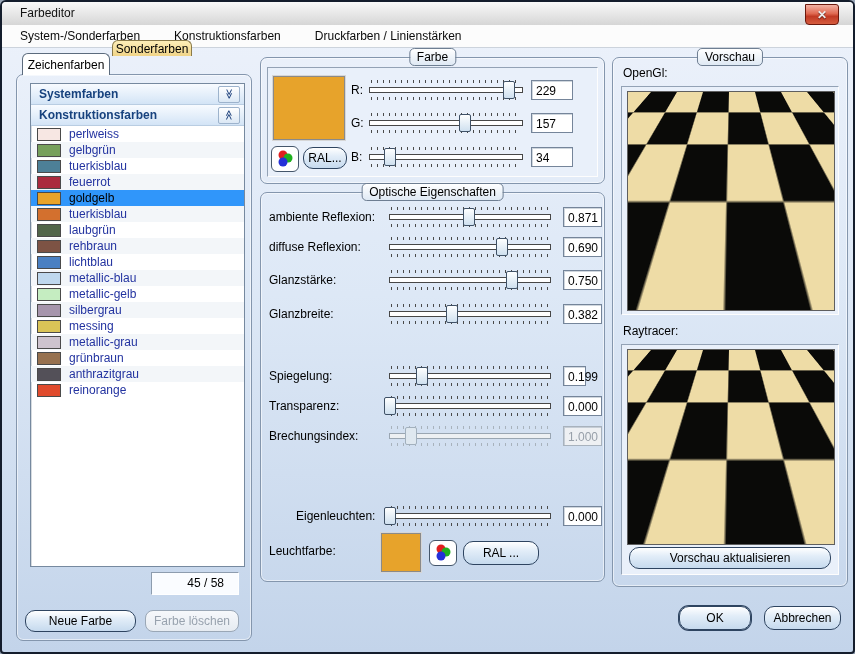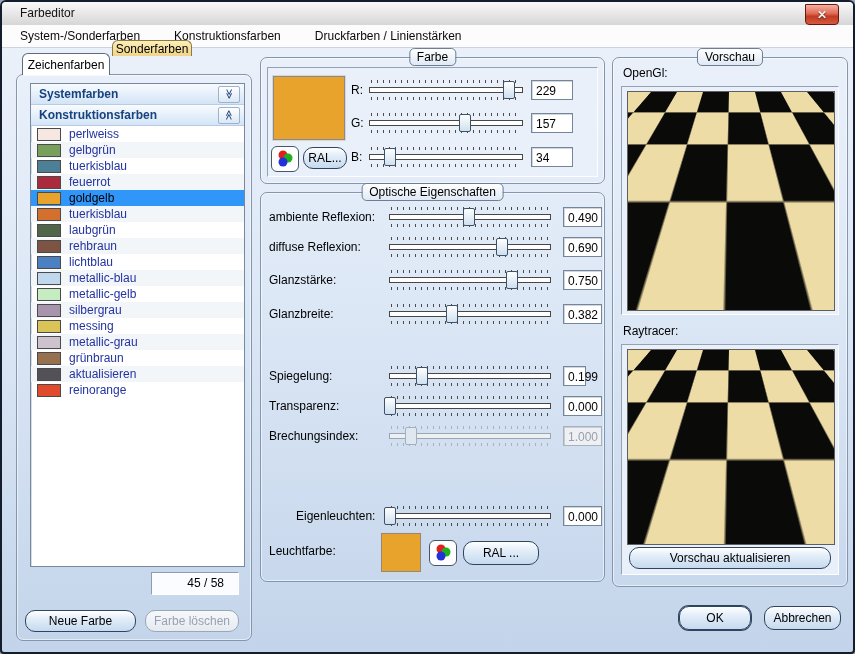--- a/index.html
+++ b/index.html
@@ -29,21 +29,21 @@
   .list-item{height:16px;display:flex;align-items:center;}
   .list-item:nth-child(even){background:#f3f6f9;}
   .list-item .swatch{width:22px;height:11px;margin-left:6px;border:1px solid #4a4a4a;flex:none;}
   .list-item .ilabel{margin-left:8px;color:#2333a0;white-space:nowrap;}
   .list-item.selected{background:#3096fa;}
   .list-item.selected .ilabel{color:#000;}
   
   .counter{position:absolute;background:#fafcff;border:1px solid;border-color:#8d9cae #ffffff #ffffff #8d9cae;text-align:right;padding-right:14px;box-sizing:border-box;}
   .btn{display:flex;align-items:center;justify-content:center;background:linear-gradient(#ffffff,#e2edf8 40%,#c6daee);border:1px solid #2e4460;border-radius:10px;color:#000;cursor:default;box-sizing:border-box;white-space:nowrap;}
   .btn.default{box-shadow:0 0 0 1px #2e4460;}
-  .btn.disabled{border-color:#9aa7b6;color:#98a2ae;background:linear-gradient(#f6f8fb,#e6ebf1);}
+  .btn.disabled{border-color:#9aa7b6;color:#98a2ae;background:linear-gradient(#f6f8fb,#e6ebf1);border-radius:8px;}
   .sq-btn{background:#fff;border:1px solid #44566b;border-radius:6px;display:flex;align-items:center;justify-content:center;}
   
   .sunken{position:absolute;background:#e9f0fa;border:1px solid;border-color:#93a2b5 #fdfdfd #fdfdfd #93a2b5;box-sizing:border-box;}
   
   .slider{position:absolute;height:22px;}
   .ticks{position:absolute;left:2px;right:2px;height:3px;background:repeating-linear-gradient(90deg,#4a4a4a 0 1px,transparent 1px 6px);}
   .ticks.t{top:1px;} .ticks.b{bottom:1px;}
   .track{position:absolute;left:0;right:0;top:8px;height:4px;background:#fff;border:1px solid #474747;}
   .thumb{position:absolute;top:2px;width:10px;height:16px;background:linear-gradient(#feffff,#cfe0ef);border:1px solid #3f5166;border-radius:2px;}
   .slider.disabled .ticks{background:repeating-linear-gradient(90deg,#a8b2bc 0 1px,transparent 1px 6px);}
@@ -157,21 +157,21 @@
       <div class="list-item">
           <span class="swatch" style="background: rgb(205, 195, 206);"></span>
           <span class="ilabel">metallic-grau</span>
         </div>
       <div class="list-item">
           <span class="swatch" style="background: rgb(151, 113, 79);"></span>
           <span class="ilabel">grünbraun</span>
         </div>
       <div class="list-item">
           <span class="swatch" style="background: rgb(83, 80, 88);"></span>
-          <span class="ilabel">aktualisieren</span>
+          <span class="ilabel">anthrazitgrau</span>
         </div>
       <div class="list-item">
           <span class="swatch" style="background: rgb(224, 75, 45);"></span>
           <span class="ilabel">reinorange</span>
         </div>
     </div>
     <div class="counter" style="left:134px;top:497px;width:88px;height:23px;line-height:21px;">45 / 58</div>
     <div class="btn" style="position:absolute;left:8px;top:535px;width:111px;height:22px;">Neue Farbe</div>
     <div class="btn disabled" style="position:absolute;left:128px;top:535px;width:94px;height:22px;">Farbe löschen</div>
   </div>
@@ -227,21 +227,21 @@
     <div class="chip">Optische Eigenschaften</div>
 
     <div style="position:absolute;left:8px;top:13px;width:330px;height:22px;">
       <span class="rowlabel" style="left:0;">ambiente Reflexion:</span>
       <div class="slider" style="left:120px;width:162px;">
         <div class="ticks t"></div>
           <div class="track"></div>
           <div class="ticks b"></div>
         <div class="thumb" style="left: calc(49% - 5px);"></div>
       </div>
-      <div class="vfield" style="left:294px;width:39px;top:1px;">0.490</div>
+      <div class="vfield" style="left:294px;width:39px;top:1px;">0.871</div>
     </div>
 
     <div style="position:absolute;left:8px;top:43px;width:330px;height:22px;">
       <span class="rowlabel" style="left:0;">diffuse Reflexion:</span>
       <div class="slider" style="left:120px;width:162px;">
         <div class="ticks t"></div>
           <div class="track"></div>
           <div class="ticks b"></div>
         <div class="thumb" style="left: calc(69% - 5px);"></div>
       </div>

